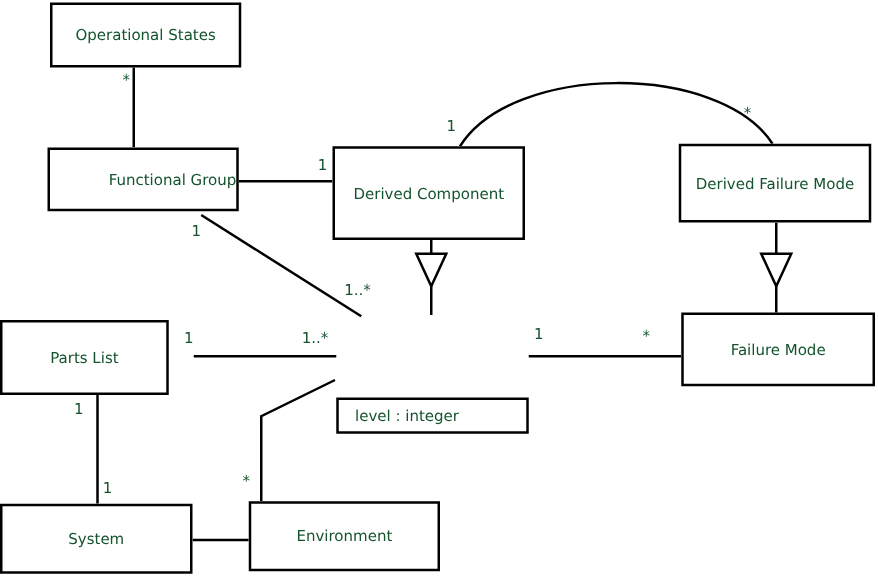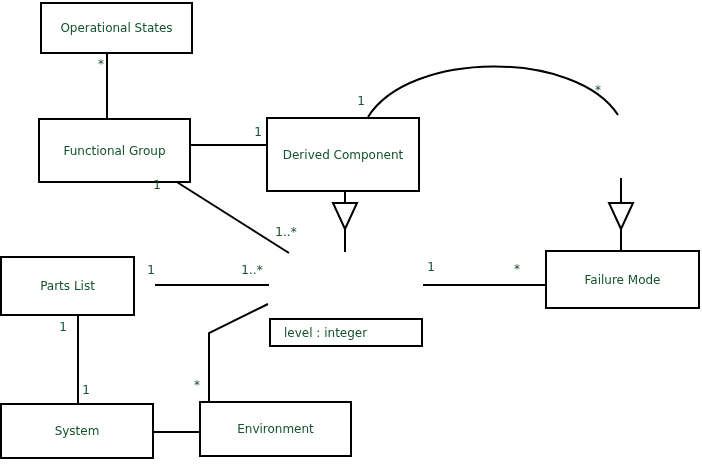--- a/index.html
+++ b/index.html
@@ -65,28 +65,31 @@
     <line x1="423" y1="285" x2="545" y2="285"></line>
     <polyline points="268,304 209,333 209,401"></polyline>
     <line x1="78" y1="316" x2="78" y2="403"></line>
     <line x1="154" y1="432" x2="199" y2="432"></line>
   </svg>
 
   <div class="uml-box" style="left:40px;top:2px;width:153px;height:52px;">
     <span>Operational States</span>
   </div>
 
-  <div class="uml-box" style="left:38px;top:118px;width:153px;height:65px;">
+  <div class="uml-box" style="left:38px;top:118px;width:153px;height:51px;justify-content:flex-end;">
     <span>Functional Group</span>
   </div>
 
   <div class="uml-box" style="left:266px;top:117px;width:154px;height:75px;">
     <span>Derived Component</span>
   </div>
 
+  <div class="uml-box" style="left:543px;top:115px;width:154px;height:63px;">
+    <span>Derived Failure Mode</span>
+  </div>
 
   <div class="uml-box" style="left:0px;top:256px;width:135px;height:60px;">
     <span>Parts List</span>
   </div>
 
   <div class="uml-box attr" style="left:269px;top:318px;width:154px;height:29px;">
     <span>level : integer</span>
   </div>
 
   <div class="uml-box" style="left:545px;top:250px;width:155px;height:59px;">

